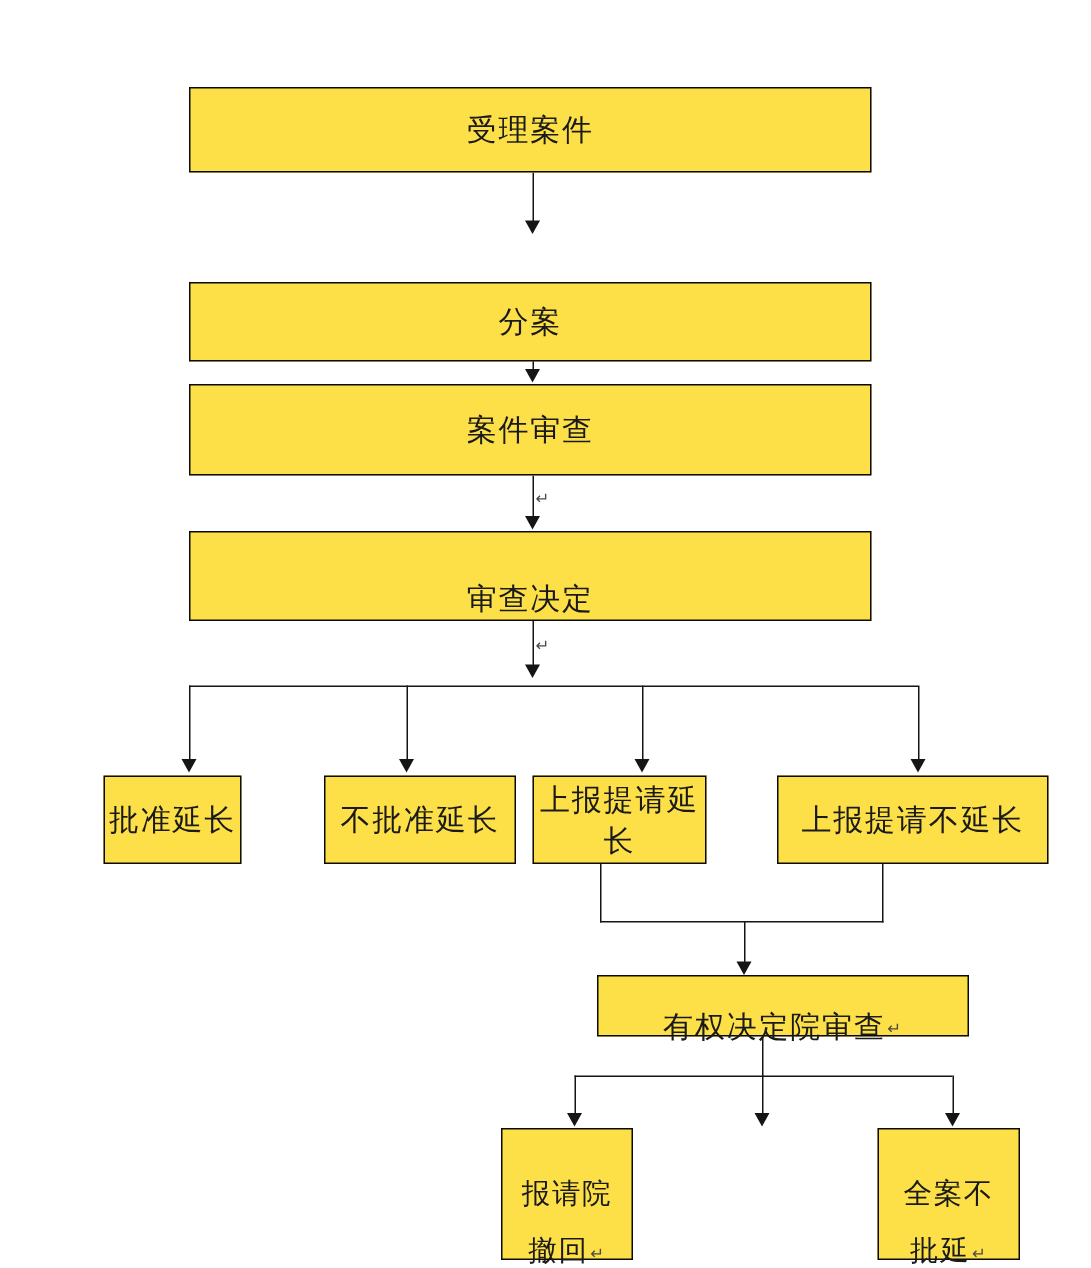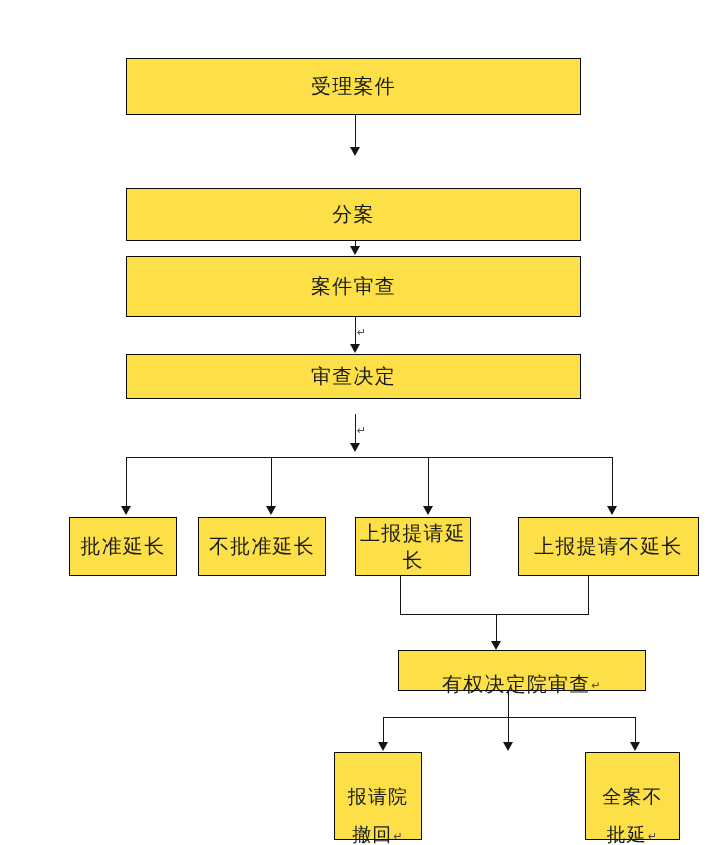--- a/index.html
+++ b/index.html
@@ -102,21 +102,21 @@
   <div class="arrowhead" style="left:350px; top:246px;"></div>
 
   <div class="node main" style="left:126px; top:256px; width:455px; height:61px;">
     <span class="node-label">案件审查</span>
   </div>
 
   <div class="vline" style="left:355px; top:317px; height:28px;"></div>
   <div class="pilcrow" style="left:357px; top:326px;">↵</div>
   <div class="arrowhead" style="left:350px; top:344px;"></div>
 
-  <div class="node main" style="left:126px; top:354px; width:455px; height:45px;">
+  <div class="node main" style="left:126px; top:354px; width:455px; height:60px;align-items:flex-end;">
     <span class="node-label">审查决定</span>
   </div>
 
   <div class="vline" style="left:355px; top:414px; height:30px;"></div>
   <div class="pilcrow" style="left:357px; top:424px;">↵</div>
   <div class="arrowhead" style="left:350px; top:443px;"></div>
 
   <div class="hline" style="left:126px; top:457px; width:486px;"></div>
 
   <div class="vline" style="left:126px; top:457px; height:50px;"></div>
@@ -124,25 +124,25 @@
 
   <div class="vline" style="left:271px; top:457px; height:50px;"></div>
   <div class="arrowhead" style="left:266px; top:506px;"></div>
 
   <div class="vline" style="left:428px; top:457px; height:50px;"></div>
   <div class="arrowhead" style="left:423px; top:506px;"></div>
 
   <div class="vline" style="left:612px; top:457px; height:50px;"></div>
   <div class="arrowhead" style="left:607px; top:506px;"></div>
 
-  <div class="node branch" style="left:69px; top:517px; width:108px; height:59px;">
+  <div class="node branch" style="left:69px; top:517px; width:92px; height:59px;">
     <span class="node-label">批准延长</span>
   </div>
 
-  <div class="node branch" style="left:198px; top:517px; width:128px; height:59px;">
+  <div class="node branch" style="left:216px; top:517px; width:128px; height:59px;">
     <span class="node-label">不批准延长</span>
   </div>
 
   <div class="node branch" style="left:355px; top:517px; width:116px; height:59px;">
     <span class="node-label">上报提请延长</span>
   </div>
 
   <div class="node branch" style="left:518px; top:517px; width:181px; height:59px;">
     <span class="node-label">上报提请不延长</span>
   </div>

